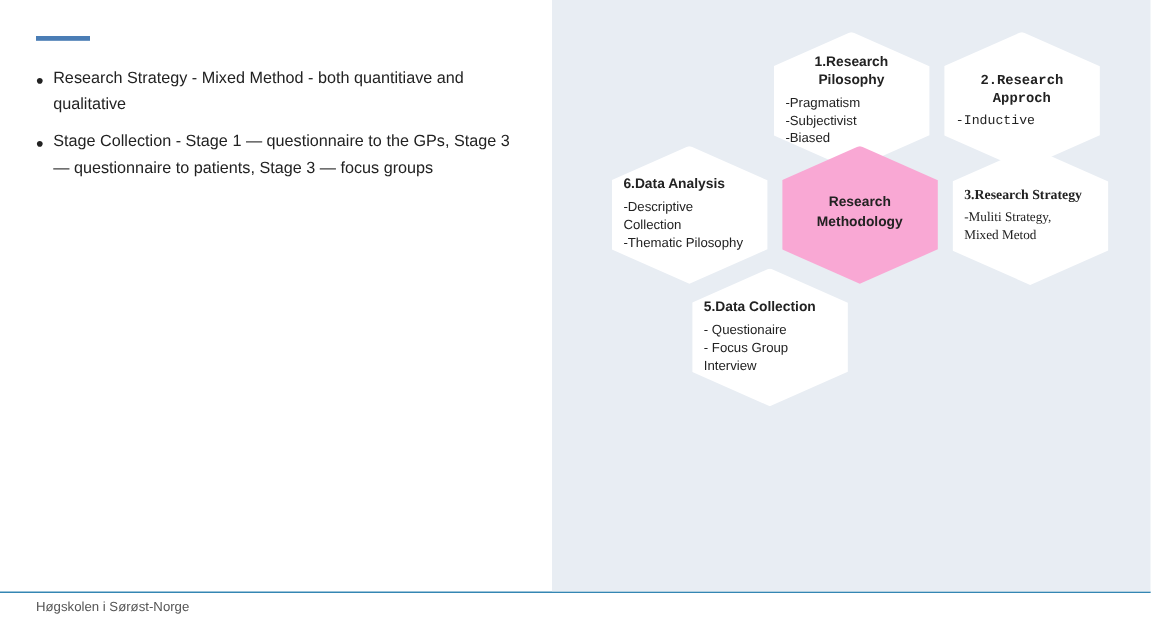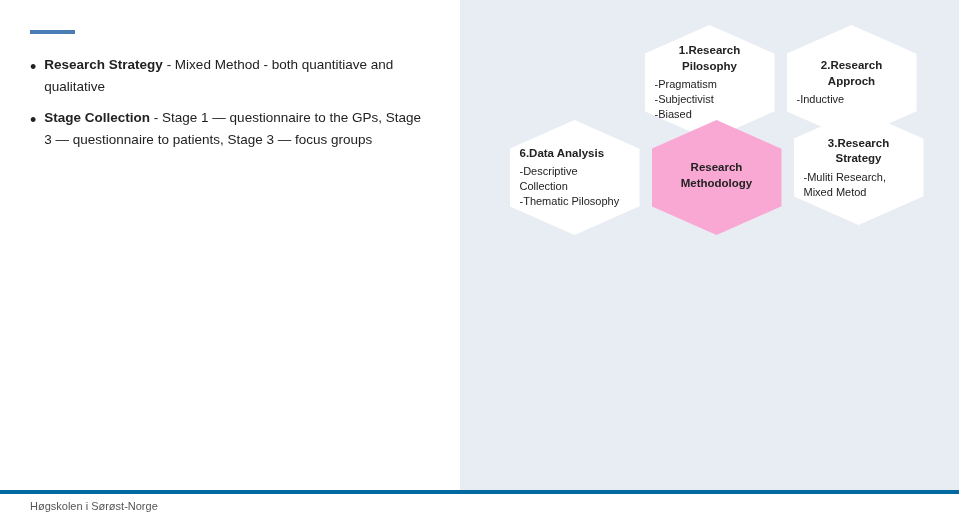--- a/index.html
+++ b/index.html
@@ -46,26 +46,26 @@
       align-items: flex-start;
       margin-bottom: 10px;
     }
     .left-text ul li::before {
       content: '•';
       font-size: 18px;
       margin-right: 8px;
       margin-top: -1px;
       flex-shrink: 0;
     }
-    .bold { font-weight: bold; }
+    .bold { font-weight: normal; }
     .footer-text {
       font-size: 11px;
       color: #555;
       padding: 6px 16px 8px 30px;
-      border-top: 4px solid #0369a1;
+      border-top: 1px solid #0369a1;
     }
     
     .right-panel {
       flex: 1;
       background: #e8edf3;
       display: flex;
       align-items: center;
       justify-content: center;
       position: relative;
       padding: 10px;
@@ -129,42 +129,48 @@
   <div class="right-panel">
     <div class="hex-container">
 
       <div class="hex" style="top: 10px; left: 155px;">
         <div class="hex-title">1.Research Pilosophy</div>
         <div>-Pragmatism</div>
         <div>-Subjectivist</div>
         <div>-Biased</div>
       </div>
 
-      <div class="hex" style="top: 10px; left: 297px;">
+      <div class="hex" style="top: 10px; left: 297px; font-family: Liberation Mono, monospace;">
         <div class="hex-title">2.Research Approch</div>
         <div>-Inductive</div>
       </div>
 
       <div class="hex" style="top: 105px; left: 20px;">
         <div class="hex-title">6.Data Analysis</div>
         <div>-Descriptive</div>
         <div>Collection</div>
         <div>-Thematic Pilosophy</div>
       </div>
 
       <div class="hex hex-center" style="top: 105px; left: 162px;">
         <div class="hex-title">Research Methodology</div>
       </div>
 
-      <div class="hex" style="top: 95px; left: 304px;">
+      <div class="hex" style="top: 106px; left: 304px; font-family: Liberation Serif, serif;">
         <div class="hex-title">3.Research Strategy</div>
-        <div>-Muliti Research,</div>
+        <div>-Muliti Strategy,</div>
         <div>Mixed Metod</div>
       </div>
 
+      <div class="hex" style="top: 207px; left: 87px;">
+        <div class="hex-title">5.Data Collection</div>
+        <div>- Questionaire</div>
+        <div>- Focus Group</div>
+        <div>Interview</div>
+      </div>
 
 
     </div>
   </div>
 </div>
 
 <div class="footer-text">
   <span>Høgskolen i Sørøst-Norge</span>
 </div>
 

